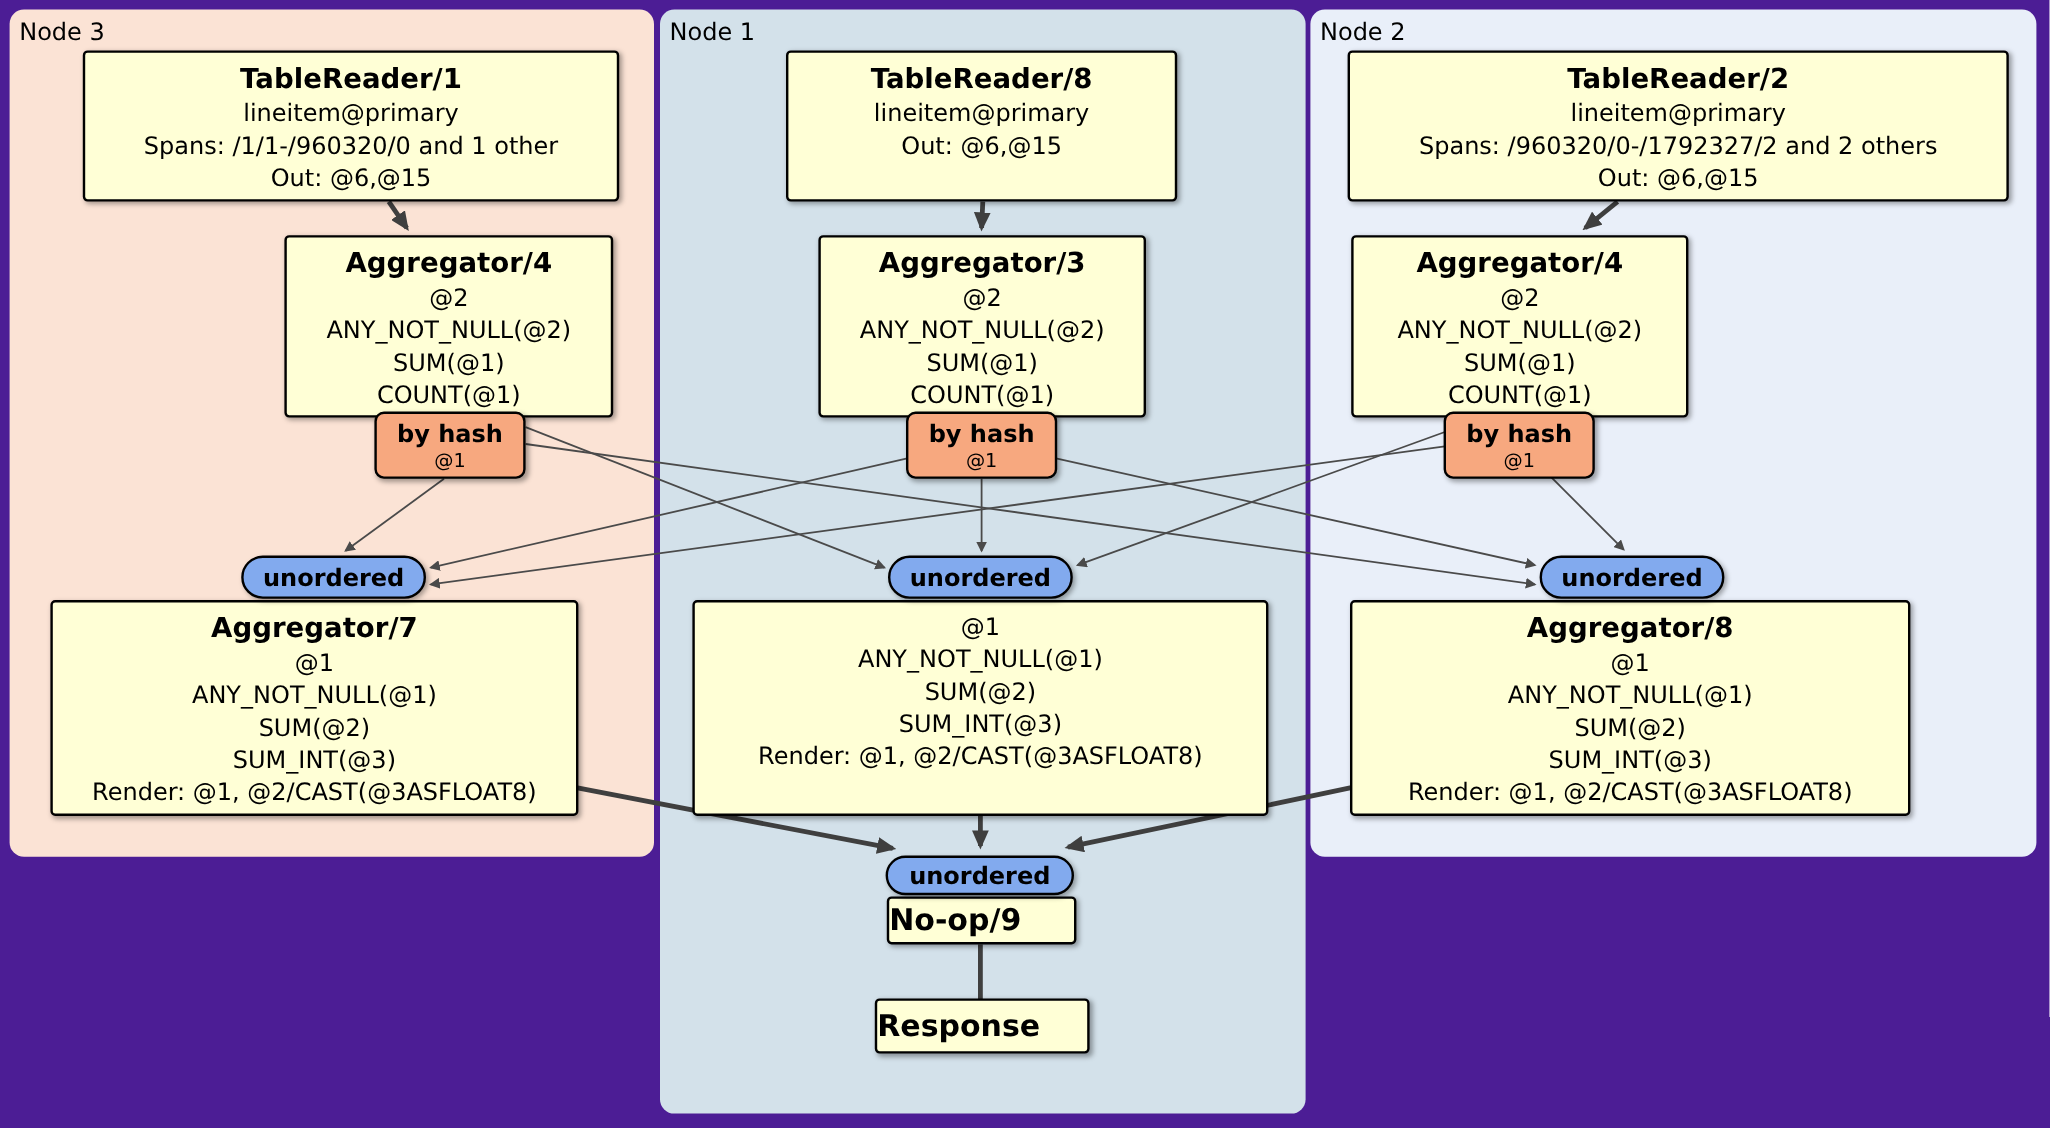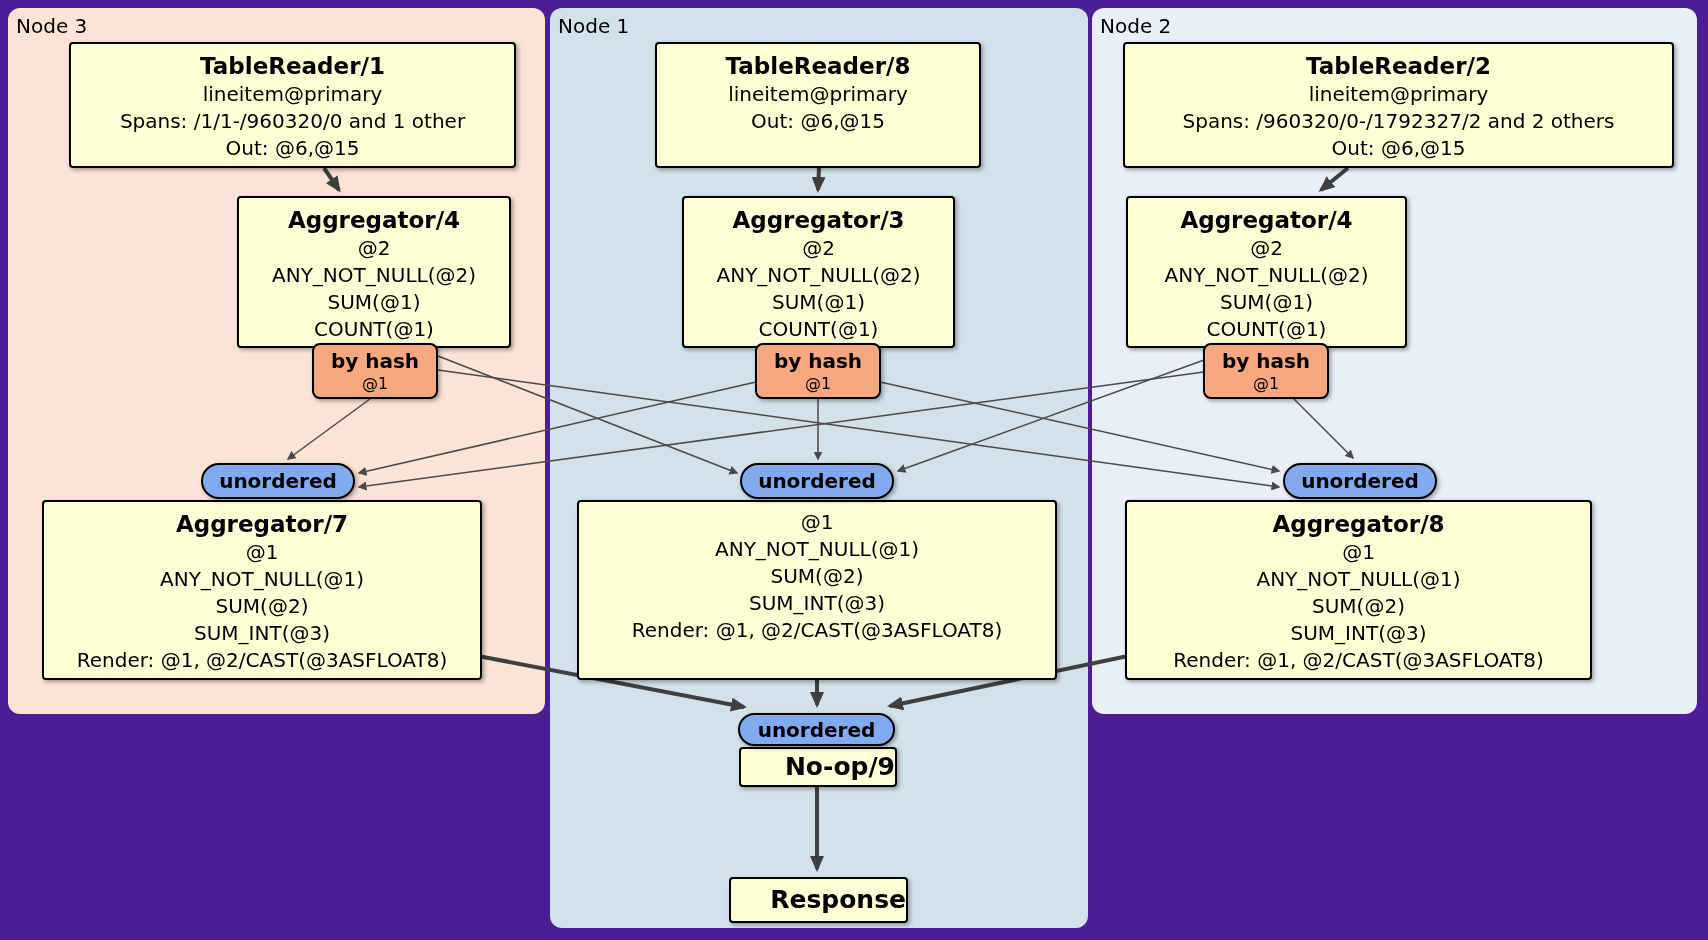--- a/index.html
+++ b/index.html
@@ -27,34 +27,34 @@
     text-align:center;box-sizing:border-box;z-index:4;
   }
   .rlabel{font-weight:bold;font-size:20px;line-height:25px;padding-top:4px;white-space:nowrap;}
   .rsub{font-size:16px;line-height:20px;white-space:nowrap;}
   .sync{
     position:absolute;background:#82aaee;border:2px solid #000;border-radius:19px;
     box-shadow:2px 2px 4px rgba(0,0,0,.35);
     display:flex;align-items:center;justify-content:center;
     font-weight:bold;font-size:20px;box-sizing:border-box;z-index:4;white-space:nowrap;
   }
-  .small-proc{padding-top:0;display:flex;align-items:center;justify-content:flex-end;}
+  .small-proc{padding-top:0;display:flex;align-items:center;justify-content:flex-start;}
   .small-proc .ptitle{font-size:25px;}
   
   #tr1{left:69px;top:42px;width:447px;height:126px;}
   #tr0{left:655px;top:42px;width:326px;height:126px;}
   #tr2{left:1123px;top:42px;width:551px;height:126px;}
   #agg4{left:237px;top:196px;width:274px;height:152px;}
   #agg3{left:682px;top:196px;width:273px;height:152px;}
   #agg5{left:1126px;top:196px;width:281px;height:152px;}
   #agg7{left:42px;top:500px;width:440px;height:180px;}
   #agg6{left:577px;top:500px;width:480px;height:180px;}
   #agg8{left:1125px;top:500px;width:467px;height:180px;}
   #noop{left:739px;top:747px;width:158px;height:40px;}
-  #response{left:729px;top:877px;width:179px;height:46px;padding-left:16px;}
+  #response{left:729px;top:832px;width:179px;height:46px;}
   
   #router-left{left:312px;top:343px;width:126px;height:56px;}
   #router-mid{left:755px;top:343px;width:126px;height:56px;}
   #router-right{left:1203px;top:343px;width:126px;height:56px;}
   
   #sync-left{left:201px;top:463px;width:154px;height:36px;}
   #sync-mid{left:740px;top:463px;width:154px;height:36px;}
   #sync-right{left:1283px;top:463px;width:154px;height:36px;}
   #sync-bottom{left:738px;top:713px;width:157px;height:33px;}
 </style>

